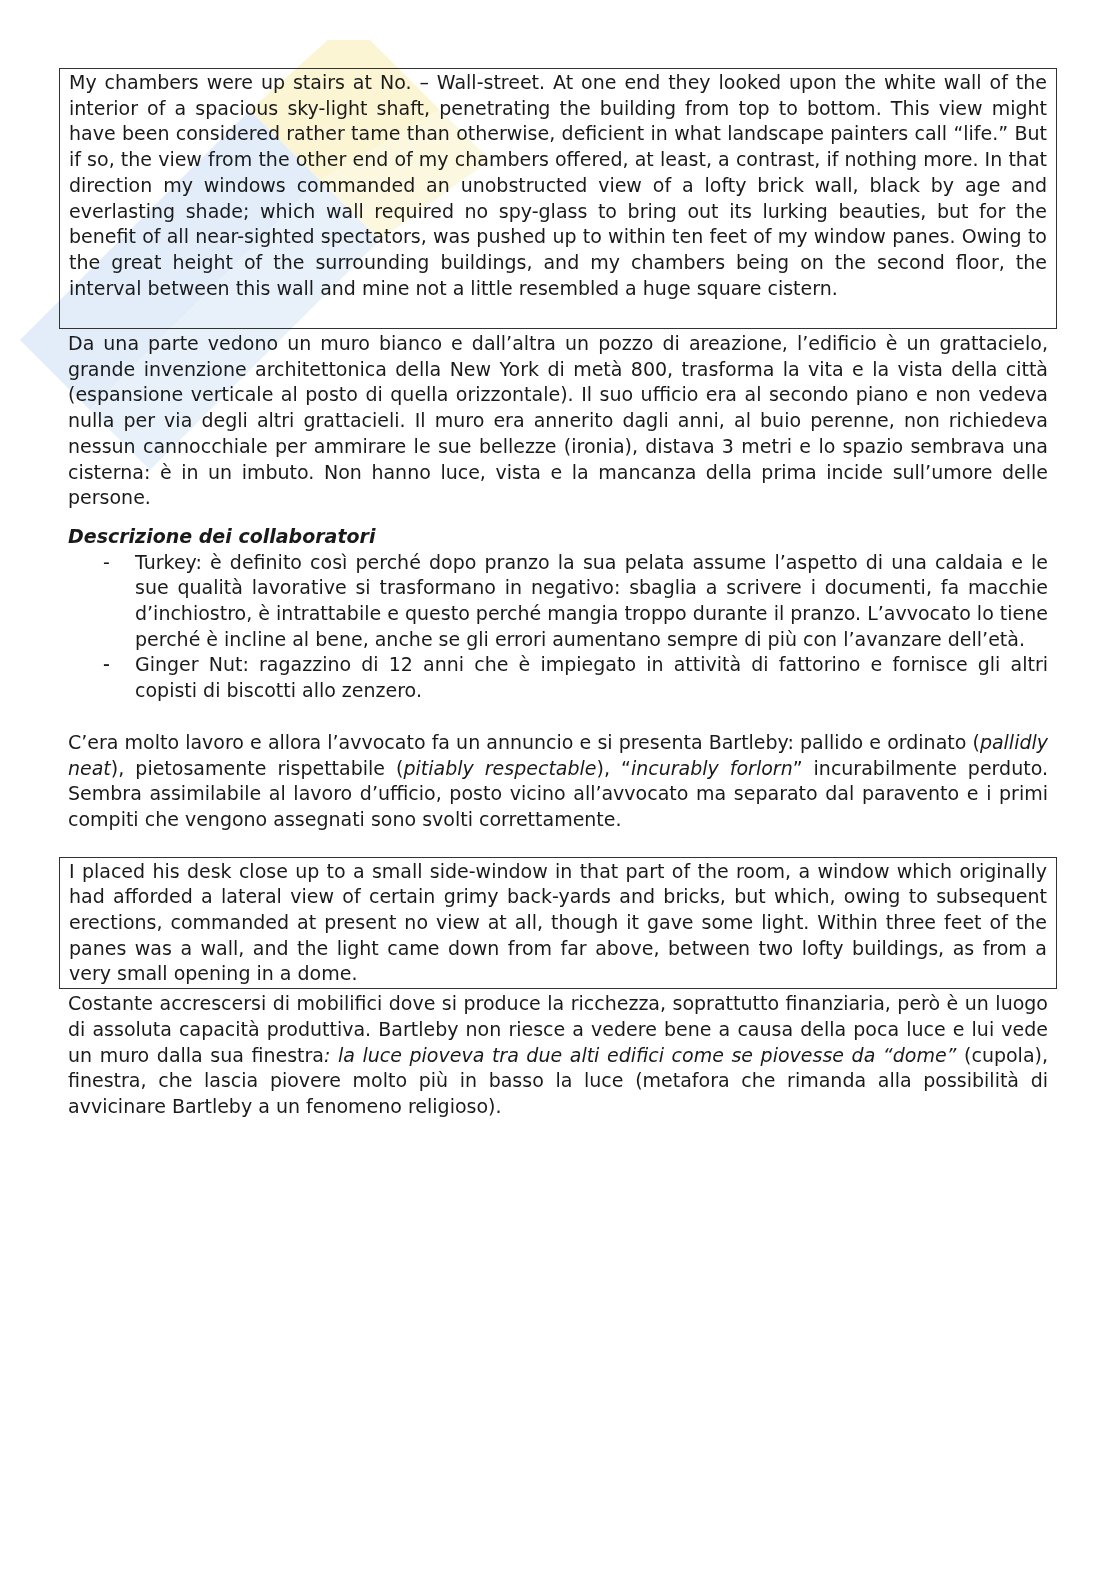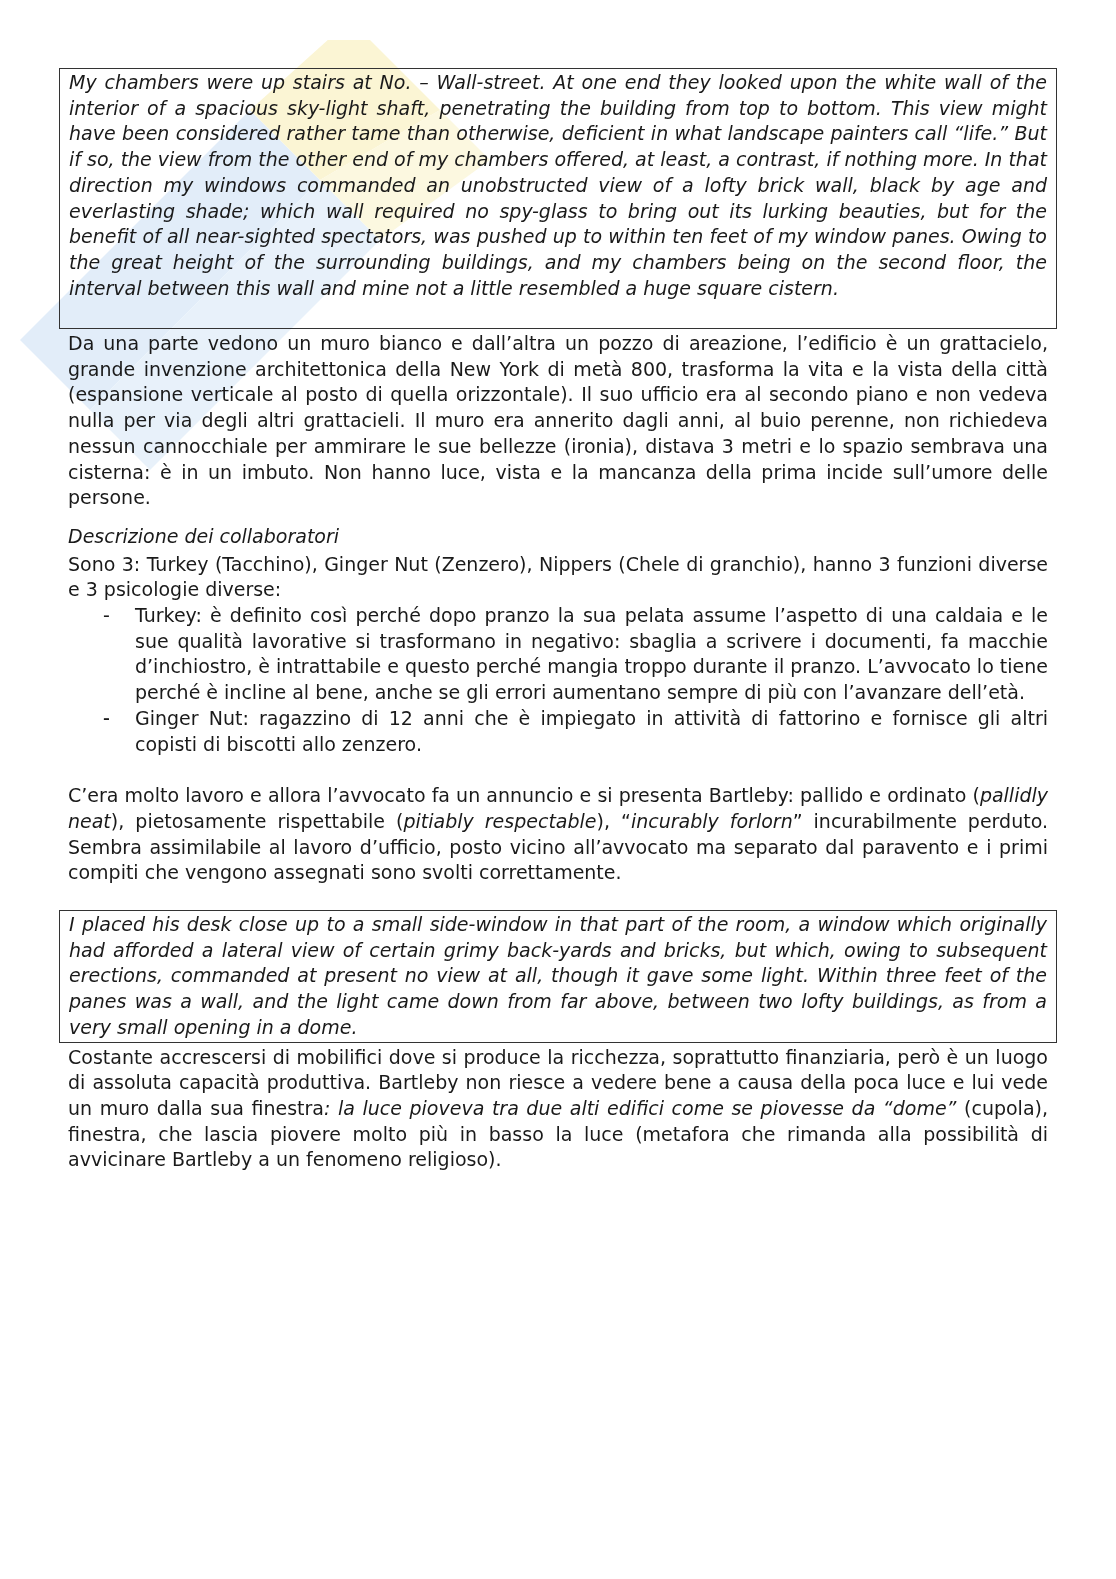--- a/index.html
+++ b/index.html
@@ -13,28 +13,27 @@
   }
   .page {
     position: absolute; left: 59px; top: 68px; width: 998px; z-index: 1;
     font-size: 19px; line-height: 25.7px;
   }
   .quote {
     border: 1.5px solid #333;
     padding: 1px 9px 1px 9px;
     text-align: justify;
     box-sizing: border-box;
-    font-style: italic;
   }
   .comment {
     padding: 2px 9px 0 9px;
     text-align: justify;
   }
   .heading {
-    font-weight: normal; font-style: italic;
+    font-weight: bold; font-style: italic;
     padding: 0 9px;
     margin-top: 13px; margin-bottom: 0;
   }
   .gap { height: 24px; }
   ul.bullets {
     list-style: none; margin: 0; padding: 0 9px 0 76px;
   }
   ul.bullets li {
     position: relative; text-align: justify;
   }
@@ -52,21 +51,20 @@
   <polygon points="70,370 300,140 360,200 130,430" fill="#e8f1fa"></polygon>
   <polygon points="300,140 420,70 470,120 360,200" fill="#fcf8e0"></polygon>
 </svg>
 
 <div class="page">
 
   <div class="quote" style="min-height:261px;">My chambers were up stairs at No. – Wall-street. At one end they looked upon the white wall of the interior of a spacious sky-light shaft, penetrating the building from top to bottom. This view might have been considered rather tame than otherwise, deficient in what landscape painters call “life.” But if so, the view from the other end of my chambers offered, at least, a contrast, if nothing more. In that direction my windows commanded an unobstructed view of a lofty brick wall, black by age and everlasting shade; which wall required no spy-glass to bring out its lurking beauties, but for the benefit of all near-sighted spectators, was pushed up to within ten feet of my window panes. Owing to the great height of the surrounding buildings, and my chambers being on the second floor, the interval between this wall and mine not a little resembled a huge square cistern.</div>
   <div class="comment">Da una parte vedono un muro bianco e dall’altra un pozzo di areazione, l’edificio è un grattacielo, grande invenzione architettonica della New York di metà 800, trasforma la vita e la vista della città (espansione verticale al posto di quella orizzontale). Il suo ufficio era al secondo piano e non vedeva nulla per via degli altri grattacieli. Il muro era annerito dagli anni, al buio perenne, non richiedeva nessun cannocchiale per ammirare le sue bellezze (ironia), distava 3 metri e lo spazio sembrava una cisterna: è in un imbuto. Non hanno luce, vista e la mancanza della prima incide sull’umore delle persone.</div>
 
   <div class="heading">Descrizione dei collaboratori</div>
-  <div class="comment">Sono 3: Turkey (Tacchino), Ginger Nut (Zenzero), Nippers (Chele di granchio), hanno 3 funzioni diverse e 3 psicologie diverse:</div>
   <ul class="bullets">
     <li>
       <span class="dash">-</span>
       <span>Turkey: è definito così perché dopo pranzo la sua pelata assume l’aspetto di una caldaia e le sue qualità lavorative si trasformano in negativo: sbaglia a scrivere i documenti, fa macchie d’inchiostro, è intrattabile e questo perché mangia troppo durante il pranzo. L’avvocato lo tiene perché è incline al bene, anche se gli errori aumentano sempre di più con l’avanzare dell’età.</span>
     </li>
     <li>
       <span class="dash">-</span>
     </li>
     <li>
       <span class="dash">-</span>

